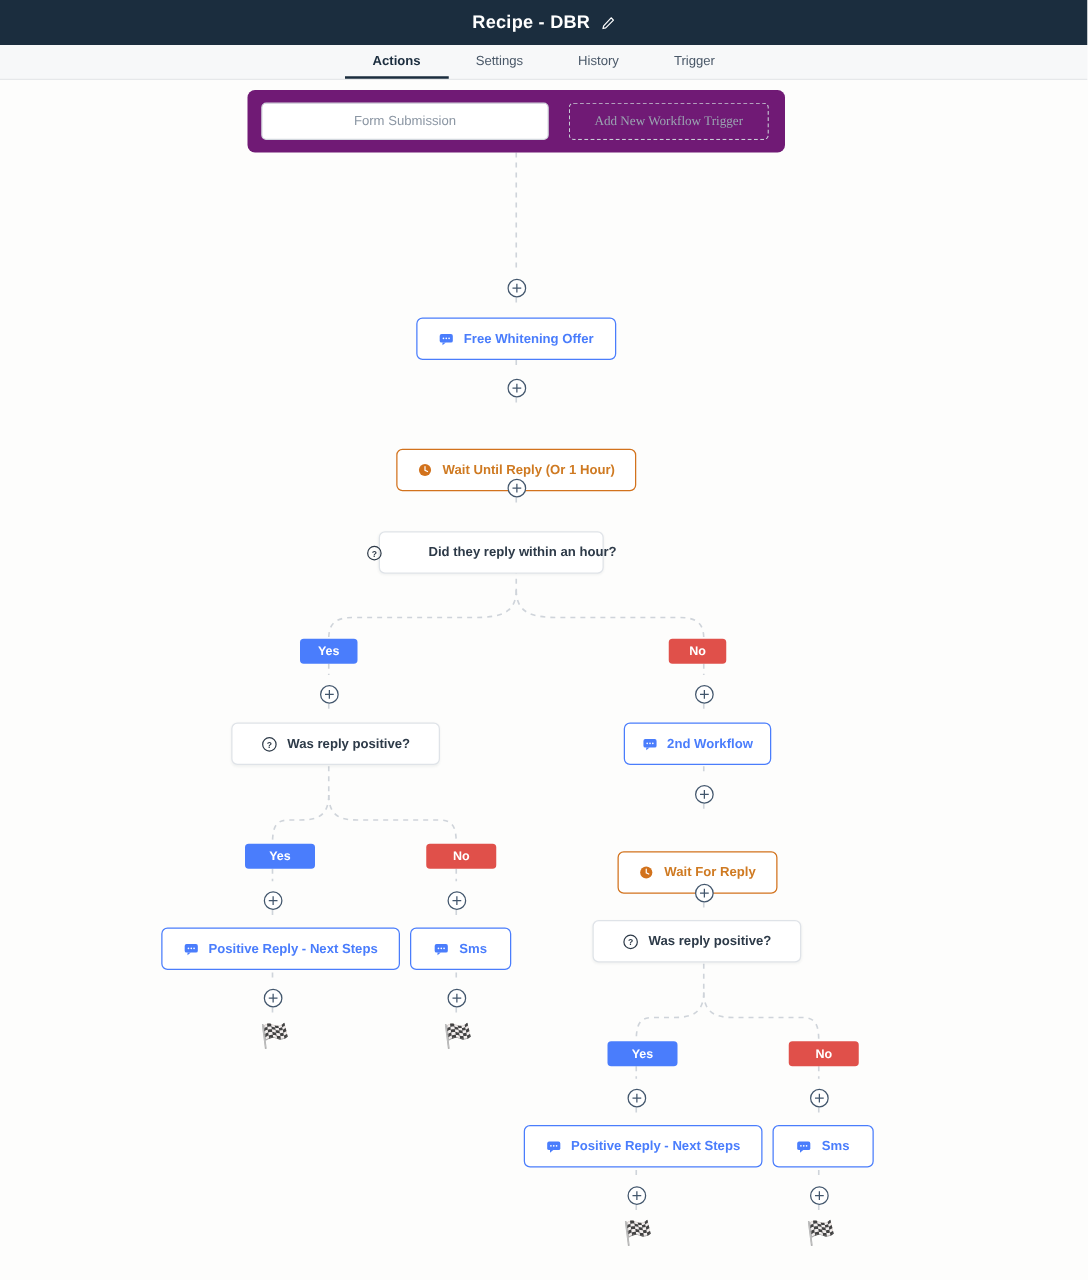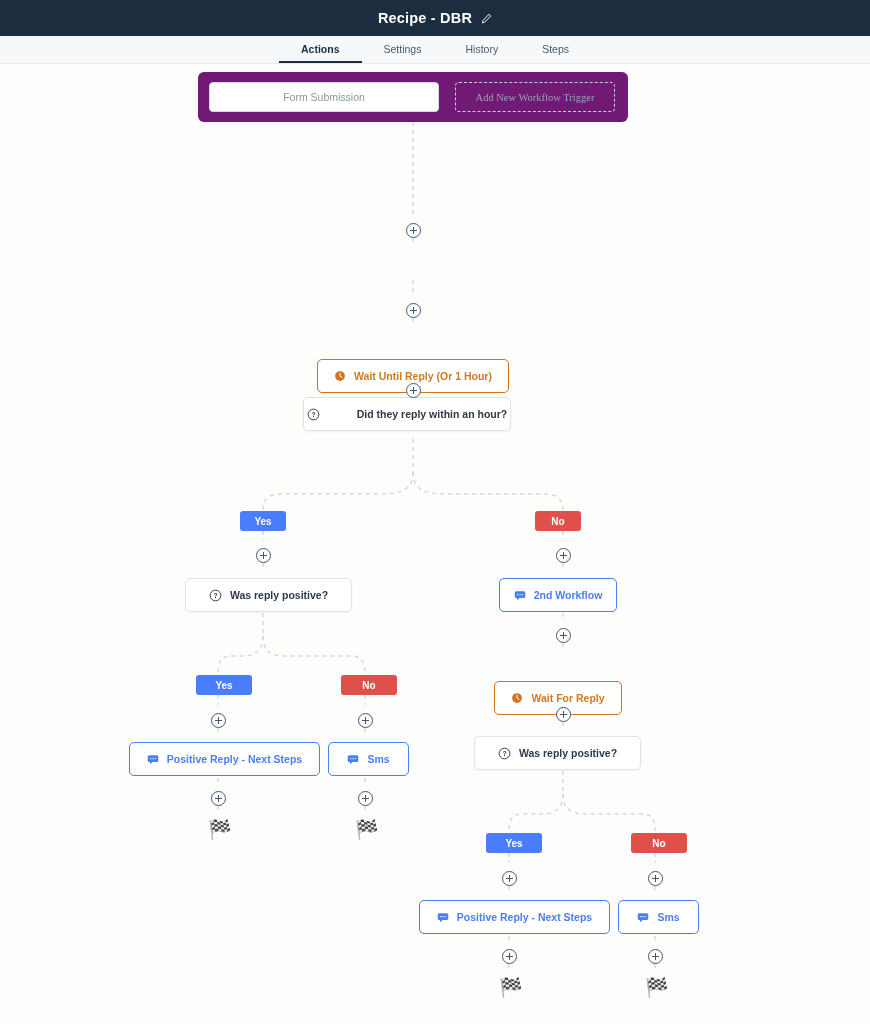--- a/index.html
+++ b/index.html
@@ -191,21 +191,21 @@
   <div class="tab active">
       <span>Actions</span>
     </div>
   <div class="tab">
       <span>Settings</span>
     </div>
   <div class="tab">
       <span>History</span>
     </div>
   <div class="tab">
-      <span>Steps</span>
+      <span>Trigger</span>
     </div>
 </div>
 
 <div class="canvas">
 
   <svg class="edges">
     <g fill="none" stroke="#cfd4da" stroke-width="1.3" stroke-dasharray="4 4">
 
       <path d="M413,58 L413,151"></path>
       <path d="M413,166 L413,182"></path>
@@ -268,32 +268,44 @@
 
   <div class="trigger-panel">
     <div class="trigger-box">
       <span>Form Submission</span>
     </div>
     <div class="trigger-add">
       <span>Add New Workflow Trigger</span>
     </div>
   </div>
 
+  <div class="node action" style="left:333px; top:190px; width:160px;">
+    <span class="ico">
+      <svg width="12" height="12" viewBox="0 0 16 16">
+          <rect x="1" y="3" width="14" height="9" rx="2" fill="#4a7dfc"></rect>
+          <path d="M4 12 L4 15 L7.5 12 Z" fill="#4a7dfc"></path>
+          <circle cx="5" cy="7.5" r="0.9" fill="#fff"></circle>
+          <circle cx="8" cy="7.5" r="0.9" fill="#fff"></circle>
+          <circle cx="11" cy="7.5" r="0.9" fill="#fff"></circle>
+        </svg>
+    </span>
+    <span>Free Whitening Offer</span>
+  </div>
 
   <div class="node wait" style="left:317px; top:270px; width:192px;">
     <span class="ico">
       <svg width="12" height="12" viewBox="0 0 16 16">
           <circle cx="8" cy="8" r="6.5" fill="#d2721c"></circle>
           <path d="M8 4.3 L8 8.3 L10.7 9.6" stroke="#fff" stroke-width="1.3" fill="none" stroke-linecap="round"></path>
         </svg>
     </span>
     <span>Wait Until Reply (Or 1 Hour)</span>
   </div>
 
-  <div class="node condition" style="left:303px; top:333px; width:208px;gap:37px;">
+  <div class="node condition" style="left:303px; top:361px; width:180px;gap:37px;">
     <span class="ico">
       <svg width="13" height="13" viewBox="0 0 16 16">
           <circle cx="8" cy="8" r="6.6" fill="none" stroke="#2d3a48" stroke-width="1.2"></circle>
           <text x="8" y="11.4" font-size="8.5" font-family="Liberation Sans, sans-serif" fill="#2d3a48" text-anchor="middle">?</text>
         </svg>
     </span>
     <span>Did they reply within an hour?</span>
   </div>
 
   <div class="pill yes" style="left:240px; top:447px; width:46px;">

